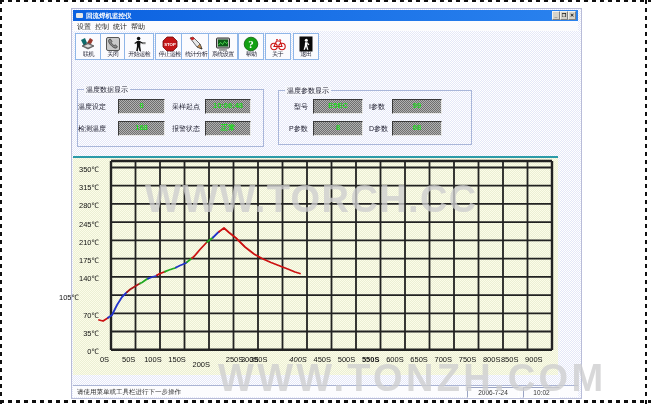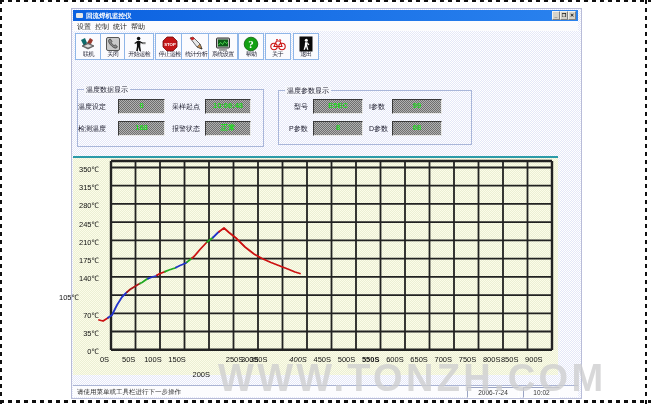--- a/index.html
+++ b/index.html
@@ -171,21 +171,21 @@
 <div class="axlab" style="right:459px;top:99.12px;">175℃</div>
 <div class="axlab" style="right:459px;top:117.35px;">140℃</div>
 <div class="axlab" style="right:479px;top:135.58px;margin-left:9px;">105℃</div>
 <div class="axlab" style="right:459px;top:153.8px;">70℃</div>
 <div class="axlab" style="right:459px;top:172.02px;">35℃</div>
 <div class="axlab" style="right:459px;top:190.25px;">0℃</div>
 <div class="axlab" style="left:16.5px;top:199px;width:30px;text-align:center;">0S</div>
 <div class="axlab" style="left:40.7px;top:199px;width:30px;text-align:center;">50S</div>
 <div class="axlab" style="left:64.9px;top:199px;width:30px;text-align:center;">100S</div>
 <div class="axlab" style="left:89.1px;top:199px;width:30px;text-align:center;">150S</div>
-<div class="axlab" style="left:113.3px;top:214px;width:30px;text-align:center;">200S</div>
+<div class="axlab" style="left:113.3px;top:204px;width:30px;text-align:center;">200S</div>
 <div class="axlab" style="left:137.5px;top:199px;width:48px;text-align:center;">250S</div>
 <div class="axlab" style="left:161.7px;top:199px;width:30px;text-align:center;">300S</div>
 <div class="axlab" style="left:177px;top:199px;width:30px;">350S</div>
 <div class="axlab" style="left:210.1px;top:199px;width:30px;text-align:center;font-style:italic;">400S</div>
 <div class="axlab" style="left:234.3px;top:199px;width:30px;text-align:center;">450S</div>
 <div class="axlab" style="left:258.5px;top:199px;width:30px;text-align:center;">500S</div>
 <div class="axlab" style="left:282.7px;top:199px;width:30px;text-align:center;font-weight:bold;">550S</div>
 <div class="axlab" style="left:306.9px;top:199px;width:30px;text-align:center;">600S</div>
 <div class="axlab" style="left:331.1px;top:199px;width:30px;text-align:center;">650S</div>
 <div class="axlab" style="left:355.3px;top:199px;width:30px;text-align:center;">700S</div>
@@ -234,18 +234,19 @@
 <polyline points="75,122.6 79,121 83,120 84,119.33" fill="none" stroke="#2233cc" stroke-width="1.8" stroke-linejoin="round" stroke-linecap="round"></polyline>
 <polyline points="84,119.33 86,118 91,116 92,115.6" fill="none" stroke="#cc1111" stroke-width="1.8" stroke-linejoin="round" stroke-linecap="round"></polyline>
 <polyline points="92,115.6 96,114 102,112 103,111.5" fill="none" stroke="#22aa22" stroke-width="1.8" stroke-linejoin="round" stroke-linecap="round"></polyline>
 <polyline points="103,111.5 107,109.5 113,107 114,106.17" fill="none" stroke="#2233cc" stroke-width="1.8" stroke-linejoin="round" stroke-linecap="round"></polyline>
 <polyline points="114,106.17 116,104.5 119,102.1" fill="none" stroke="#22aa22" stroke-width="1.8" stroke-linejoin="round" stroke-linecap="round"></polyline>
 <polyline points="119,102.1 121,100.5 127,93.5 134,86" fill="none" stroke="#cc1111" stroke-width="1.8" stroke-linejoin="round" stroke-linecap="round"></polyline>
 <polyline points="134,86 140,81.5" fill="none" stroke="#22aa22" stroke-width="1.8" stroke-linejoin="round" stroke-linecap="round"></polyline>
 <polyline points="140,81.5 145,76.5 146,75.75" fill="none" stroke="#2233cc" stroke-width="1.8" stroke-linejoin="round" stroke-linecap="round"></polyline>
 <polyline points="146,75.75 151,72 156,76.5 163,82 172,91 181,98 189,102.5 198,106.5 207,110 216,113.5 222,116 227,117.5 227,117.5" fill="none" stroke="#cc1111" stroke-width="1.8" stroke-linejoin="round" stroke-linecap="round"></polyline>
 </svg>
+  <div class="wm abs" id="wm1" style="left:145px;top:178px;font-size:38px;letter-spacing:1.4px;">WWW.TORCH.CC</div>
   <div class="wm abs" id="wm2" style="left:218px;top:357px;font-size:38px;letter-spacing:3.3px;">WWW.TONZH.COM</div>
   <div class="abs dashh" style="left:0;top:0;width:651px;"></div>
   <div class="abs dashh" style="left:0;top:400px;width:651px;height:3px;"></div>
   <div class="abs dashv" style="left:0;top:0;height:405px;"></div>
   <div class="abs dashv" style="left:645px;top:0;height:405px;"></div>
 </div>
 
 </body></html>

